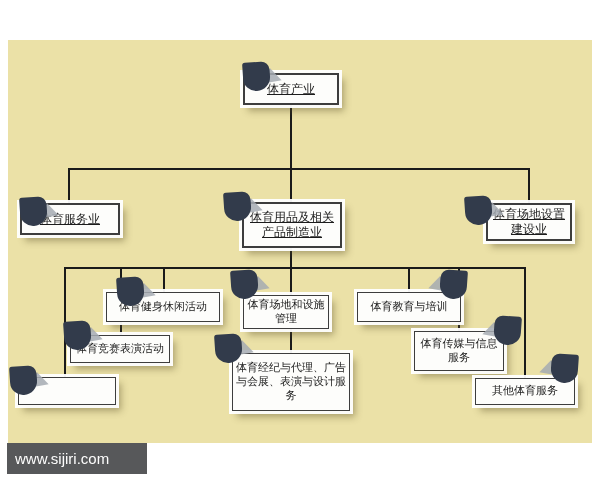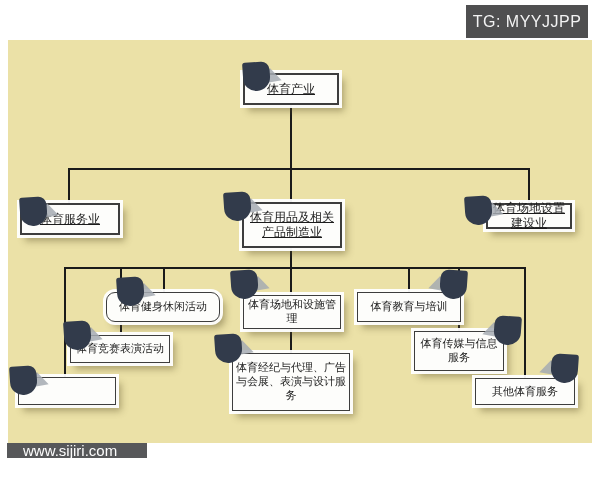--- a/index.html
+++ b/index.html
@@ -2,22 +2,22 @@
 <html><head>
 <meta charset="utf-8">
 <style>
   html,body{margin:0;padding:0;}
   body{width:600px;height:480px;background:#ffffff;font-family:"Liberation Sans", sans-serif;position:relative;overflow:hidden;}
   .stage{position:absolute;left:0;top:0;width:600px;height:480px;}
   .canvas{position:absolute;left:8px;top:40px;width:584px;height:403px;background:#ebe1a7;}
   
   .tg-badge{position:absolute;left:466px;top:5px;width:122px;height:33px;background:#4f4f50;color:#f3f3f3;
     font-size:16px;display:flex;align-items:center;justify-content:center;letter-spacing:.5px;}
-  .site-badge{position:absolute;left:7px;top:443px;width:140px;height:15px;background:#57585a;color:#fdfdfd;
-    font-size:15px;display:flex;align-items:center;padding-left:16px;box-sizing:border-box;}
+  .site-badge{position:absolute;left:7px;top:443px;width:140px;height:31px;background:#57585a;color:#fdfdfd;
+    font-size:15px;display:flex;align-items:center;padding-left:8px;box-sizing:border-box;}
   
   .hline,.vline{position:absolute;background:#1a1a1a;z-index:1;}
   .hline{height:2px;}
   .vline{width:2px;}
   
   .node{position:absolute;background:#fdfdfb;border:2px solid #3d3d3d;box-sizing:border-box;z-index:3;
     display:flex;align-items:center;justify-content:center;text-align:center;color:#1c1c1c;
     box-shadow:0 0 0 3px rgba(255,255,255,.95), 5px 6px 7px rgba(90,80,40,.45);
     padding:1px 2px;line-height:1.25;}
   .lvl1,.lvl2{font-size:12px;}
@@ -70,36 +70,36 @@
       </span>
     <span class="lbl">体育服务业</span>
   </div>
   <div class="node lvl2" style="left:242px;top:202px;width:100px;height:46px;">
     <span class="pic" style="left:-20px;top:-12px;">
         <span class="tri"></span>
         <span class="blob"></span>
       </span>
     <span class="lbl">体育用品及相关产品制造业</span>
   </div>
-  <div class="node lvl2" style="left:486px;top:203px;width:86px;height:26px;">
+  <div class="node lvl2" style="left:486px;top:203px;width:86px;height:38px;">
     <span class="pic" style="left:-23px;top:-9px;">
         <span class="tri"></span>
         <span class="blob"></span>
       </span>
     <span class="lbl">体育场地设置建设业</span>
   </div>
 
-  <div class="node lvl3" style="left:106px;top:292px;width:114px;height:30px;border-radius:9px;">
+  <div class="node lvl3" style="left:106px;top:292px;width:114px;height:30px;">
     <span class="pic" style="left:10px;top:-16px;">
         <span class="tri"></span>
         <span class="blob"></span>
       </span>
     <span class="lbl">体育健身休闲活动</span>
   </div>
-  <div class="node lvl3" style="left:243px;top:295px;width:98px;height:34px;">
+  <div class="node lvl3" style="left:243px;top:295px;width:86px;height:34px;">
     <span class="pic" style="left:-13px;top:-26px;">
         <span class="tri"></span>
         <span class="blob"></span>
       </span>
     <span class="lbl">体育场地和设施管理</span>
   </div>
   <div class="node lvl3" style="left:357px;top:292px;width:104px;height:30px;">
     <span class="pic flip" style="right:-7px;top:-23px;">
         <span class="tri"></span>
         <span class="blob"></span>
@@ -126,28 +126,25 @@
         <span class="blob"></span>
       </span>
   </div>
   <div class="node lvl3" style="left:232px;top:353px;width:118px;height:58px;">
     <span class="pic" style="left:-18px;top:-20px;">
         <span class="tri"></span>
         <span class="blob"></span>
       </span>
     <span class="lbl">体育经纪与代理、广告与会展、表演与设计服务</span>
   </div>
-  <div class="node lvl3" style="left:475px;top:378px;width:100px;height:27px;">
+  <div class="node lvl3" style="left:475px;top:378px;width:100px;height:27px;font-family:Liberation Mono, monospace;">
     <span class="pic flip" style="right:-4px;top:-25px;">
         <span class="tri"></span>
         <span class="blob"></span>
       </span>
     <span class="lbl">其他体育服务</span>
   </div>
 
-  <div class="tg-badge">
-    <span>TG: MYYJJPP</span>
-  </div>
   <div class="site-badge">
     <span>www.sijiri.com</span>
   </div>
 
 </div>
 
 </body></html>

